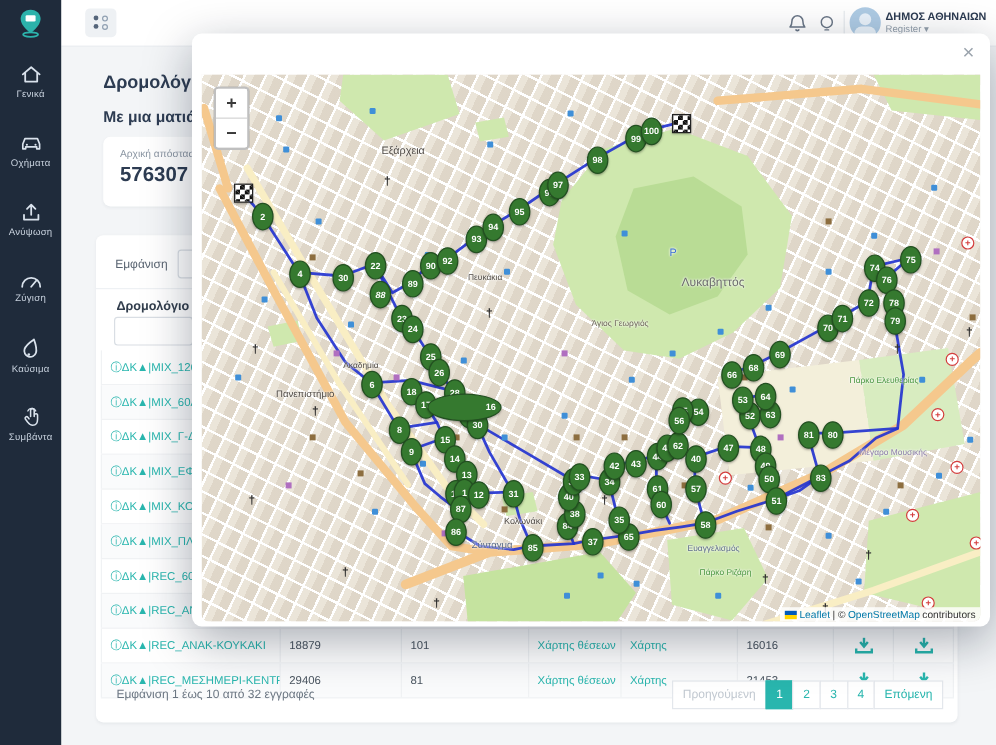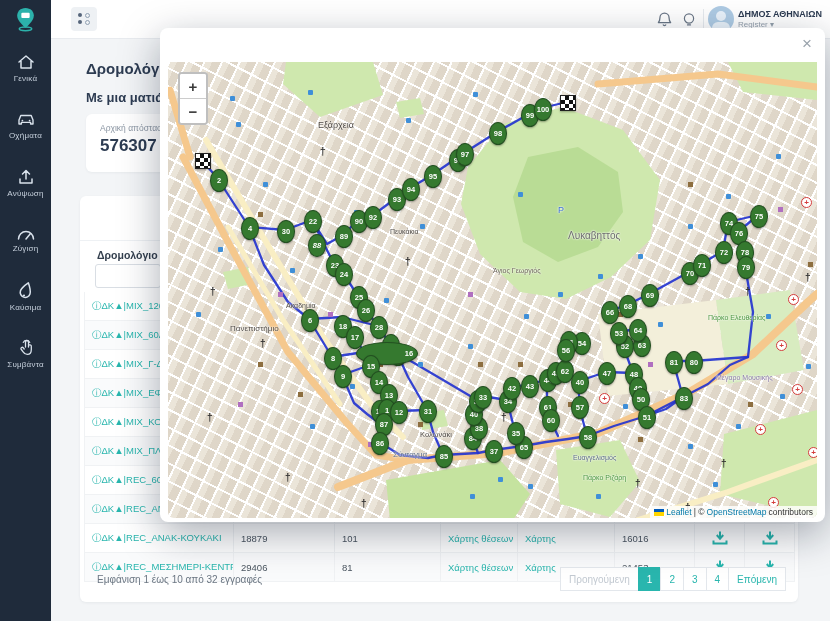--- a/index.html
+++ b/index.html
@@ -201,20 +201,24 @@
 
   <main class="content">
     <div class="pg-title">Δρομολόγια Οχη</div>
     <div class="pg-sub">Με μια ματιά</div>
     <div class="stat-card">
       <div class="stat-label">Αρχική απόσταση</div>
       <div class="stat-value">576307</div>
     </div>
 
     <div class="table-card">
+      <div class="show-row">
+        <span>Εμφάνιση</span>
+        <span class="pagesize">10</span>
+      </div>
       <div class="card-div"></div>
       <div class="col-header">Δρομολόγιο</div>
       <input class="search-box" type="text" style="">
       <div class="tbody">
           <div class="trow">
             <div class="tcell" style="width: 150px;">
               <span class="tlink">ⓘΔΚ▲|MIX_126</span>
             </div>
             <div class="tcell" style="width: 101px;"></div>
             <div class="tcell" style="width: 106px;"></div>
@@ -544,21 +548,21 @@
           <div class="marker" style="left: 166px; top: 202px;">23</div>
           <div class="marker" style="left: 175px; top: 211px;">24</div>
           <div class="marker" style="left: 190px; top: 234px;">25</div>
           <div class="marker" style="left: 197px; top: 247px;">26</div>
           <div class="marker" style="left: 141px; top: 257px;">6</div>
           <div class="marker" style="left: 174px; top: 263px;">18</div>
           <div class="marker" style="left: 186px; top: 274px;">17</div>
           <div class="marker" style="left: 210px; top: 264px;">28</div>
           <div class="marker" style="left: 222px; top: 282px;">29</div>
           <div class="marker" style="left: 229px; top: 291px;">30</div>
-          <div class="marker" style="left: 196px; top: 290px; padding-left: 44px;">16</div>
+          <div class="marker" style="left: 196px; top: 276px; padding-left: 44px;">16</div>
           <div class="marker" style="left: 164px; top: 295px;">8</div>
           <div class="marker" style="left: 202px; top: 303px;">15</div>
           <div class="marker" style="left: 174px; top: 313px;">9</div>
           <div class="marker" style="left: 210px; top: 319px;">14</div>
           <div class="marker" style="left: 220px; top: 332px;">13</div>
           <div class="marker" style="left: 211px; top: 348px;">10</div>
           <div class="marker" style="left: 218px; top: 347px;">1</div>
           <div class="marker" style="left: 230px; top: 349px;">12</div>
           <div class="marker" style="left: 259px; top: 348px;">31</div>
           <div class="marker" style="left: 215px; top: 361px;">87</div>

